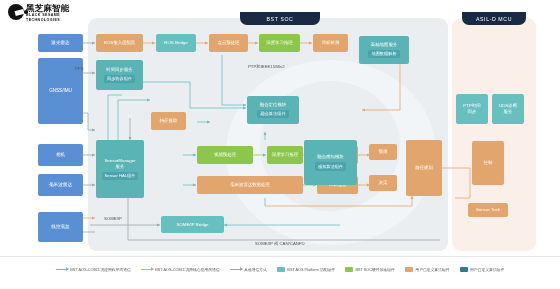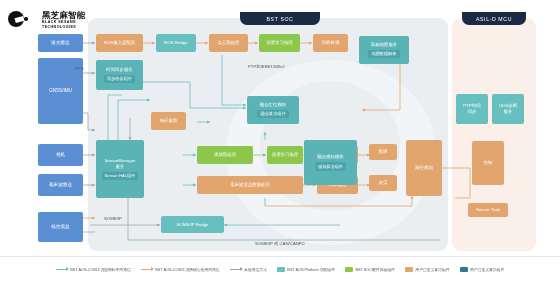--- a/index.html
+++ b/index.html
@@ -6,21 +6,21 @@
   html,body { width:560px; height:289px; }
   body {
     font-family: "Liberation Sans", "DejaVu Sans", sans-serif;
     background:#ffffff;
     position:relative;
     overflow:hidden;
   }
   #root { position:absolute; inset:0; }
 
   
-  .logo { position:absolute; left:8px; top:7px; width:88px; height:26px; display:flex; align-items:center; gap:16px;}
+  .logo { position:absolute; left:8px; top:0; width:88px; height:26px; display:flex; align-items:center; gap:0;}
   .logo-mark { position:relative; width:18px; height:18px; flex:0 0 18px;}
   .logo-mark .pac { position:absolute; left:0; top:0; width:16px; height:16px; border-radius:50%; background:#111; }
   .logo-mark .notch { position:absolute; left:7px; top:6px; width:9px; height:5px; background:#fff; transform:rotate(-14deg); }
   .logo-mark .dot { position:absolute; left:16px; top:6px; width:3.5px; height:3.5px; border-radius:50%; background:#111; }
   .logo-txt { line-height:1; }
   .logo-cn { font-size:8.5px; font-weight:bold; color:#111; letter-spacing:.2px; }
   .logo-en { font-size:3.6px; font-weight:bold; color:#111; letter-spacing:.45px; margin-top:1.5px;}
 
   
   .soc-panel {

